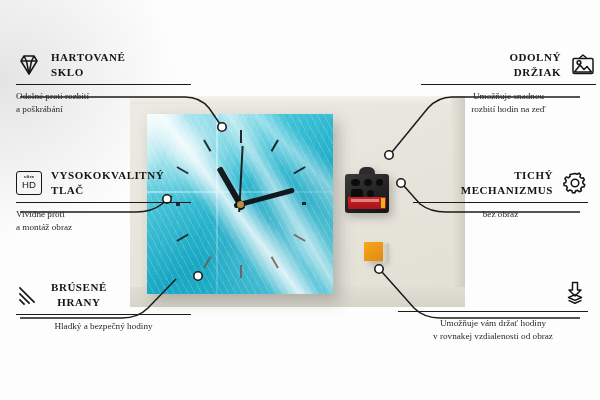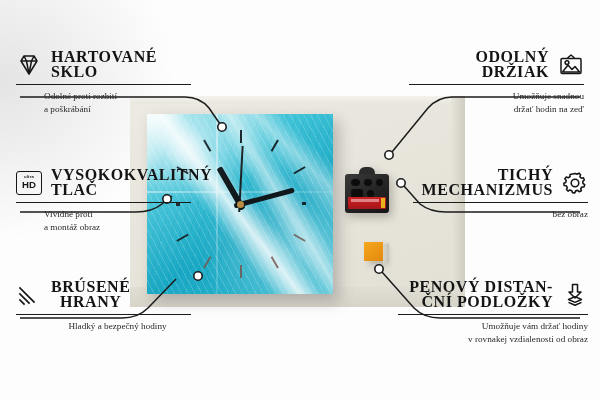--- a/index.html
+++ b/index.html
@@ -89,41 +89,41 @@
 
   
   svg.links{position:absolute;inset:0;width:600px;height:400px;pointer-events:none;}
   svg.links path{fill:none;stroke:#1b1b1b;stroke-width:1.5;}
   svg.links circle{fill:#ffffff;stroke:#1b1b1b;stroke-width:1.6;}
 
   
   .feat{position:absolute;width:175px;}
   .feat .head{display:flex;align-items:center;gap:9px;}
   .feat.right .head{justify-content:flex-end;}
-  .feat .ttl{font-size:16px;font-weight:bold;letter-spacing:.55px;color:#141414;
+  .feat .ttl{font-size:11px;font-weight:bold;letter-spacing:.55px;color:#141414;
     line-height:14.5px;text-transform:uppercase;}
   .feat.right .ttl{text-align:right;}
   .feat .rule{height:1.4px;background:#1b1b1b;margin:5px 0 5px;}
-  .feat .sub{font-size:9.2px;color:#2a2a2a;line-height:12.4px;margin-left:28px;}
-  .feat.right .sub{text-align:right;}
+  .feat .sub{font-size:9.2px;color:#2a2a2a;line-height:12.4px;}
+  .feat.right .sub{text-align:center;}
   .ico{width:26px;height:26px;flex:0 0 26px;display:flex;align-items:center;justify-content:center;}
   .ico svg{display:block;}
 
   .f-tl{left:16px;top:50px;}
   .f-ml{left:16px;top:168px;}
   .f-bl{left:16px;top:280px;text-align:center;}
-  .f-tr{right:16px;top:50px;}
+  .f-tr{right:4px;top:50px;}
   .f-mr{right:12px;top:168px;}
   .f-br{right:12px;top:280px;width:190px;}
 
   .hd-badge{width:24px;height:22px;border:1.6px solid #161616;border-radius:3px;
     display:flex;flex-direction:column;align-items:center;justify-content:center;line-height:1;}
   .hd-badge .u{font-size:4.2px;letter-spacing:.2px;font-weight:bold;color:#161616;
     font-family:"Liberation Sans",sans-serif;}
-  .hd-badge .h{font-size:9.6px;font-weight:bold;color:#161616;
+  .hd-badge .h{font-size:9.6px;font-weight:normal;color:#161616;
     font-family:"Liberation Sans",sans-serif;margin-top:.5px;}
 </style>
 </head>
 <body>
 
 <div id="stage">
 
   <div class="scene">
     <div class="wall"></div>
     <div class="wall-top"></div>
@@ -298,21 +298,21 @@
             <rect x="3" y="5.5" width="20" height="15" rx="1.2"></rect>
             <path d="M4.5 19 L10 12 L14 16.5 L17 13.5 L21.5 19 Z"></path>
             <circle cx="9" cy="9.6" r="1.9"></circle>
           </g>
         </svg>
       </span>
     </div>
     <div class="rule"></div>
     <div class="sub">
       <div>Umožňuje snadnou</div>
-      <div>držať hodin na zeď</div>
+      <div>rozbití hodin na zeď</div>
     </div>
   </div>
 
   <div class="feat right f-mr">
     <div class="head">
       <div class="ttl">
         <div>TICHÝ</div>
         <div>MECHANIZMUS</div>
       </div>
       <span class="ico">
@@ -325,24 +325,20 @@
       </span>
     </div>
     <div class="rule"></div>
     <div class="sub">
       <div>bez obraz</div>
     </div>
   </div>
 
   <div class="feat right f-br">
     <div class="head">
-      <div class="ttl">
-        <div>PENOVÝ DISTAN-</div>
-        <div>ČNÍ PODLOŽKY</div>
-      </div>
       <span class="ico">
         <svg width="26" height="24" viewBox="0 0 26 24">
           <g fill="none" stroke="#161616" stroke-width="1.5" stroke-linejoin="round">
             <path d="M10.5 1.5 L15.5 1.5 L15.5 9 L19 9 L13 15 L7 9 L10.5 9 Z"></path>
             <path d="M6.5 16.5 L13 13.6 L19.5 16.5 L13 19.4 Z"></path>
             <path d="M6.5 19.4 L13 22.3 L19.5 19.4"></path>
           </g>
         </svg>
       </span>
     </div>

